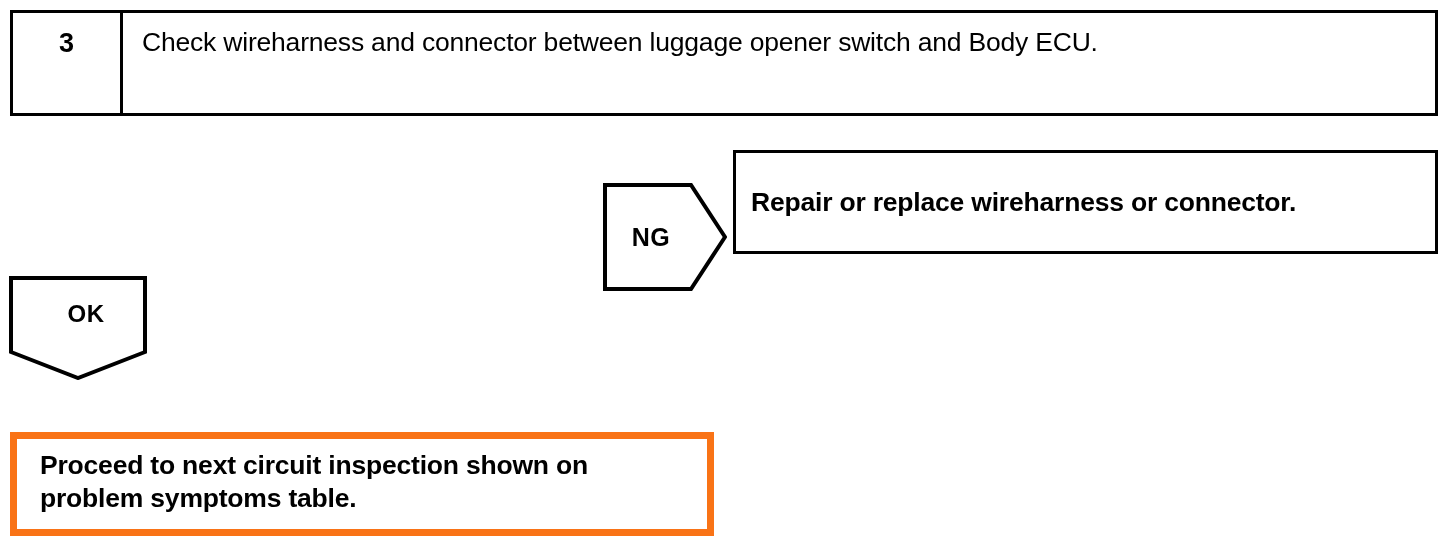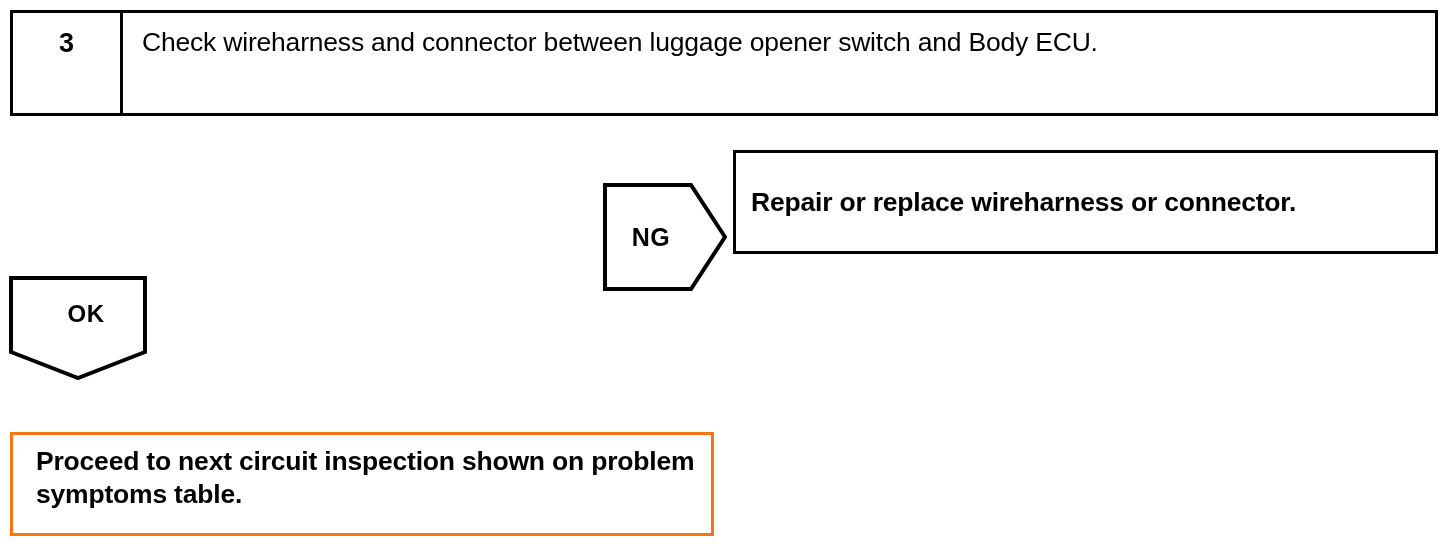--- a/index.html
+++ b/index.html
@@ -152,21 +152,21 @@
     box-sizing: border-box;
   }
 
   
   .outcome-box {
     position: absolute;
     left: 10px;
     top: 432px;
     width: 704px;
     height: 104px;
-    border: 3px solid #f97316;
+    border: 7px solid #f97316;
     box-sizing: border-box;
     background: #ffffff;
   }
   .outcome-text {
     position: absolute;
     left: 23px;
     right: 12px;
     top: 10px;
     font-size: 26.5px;
     font-weight: bold;

